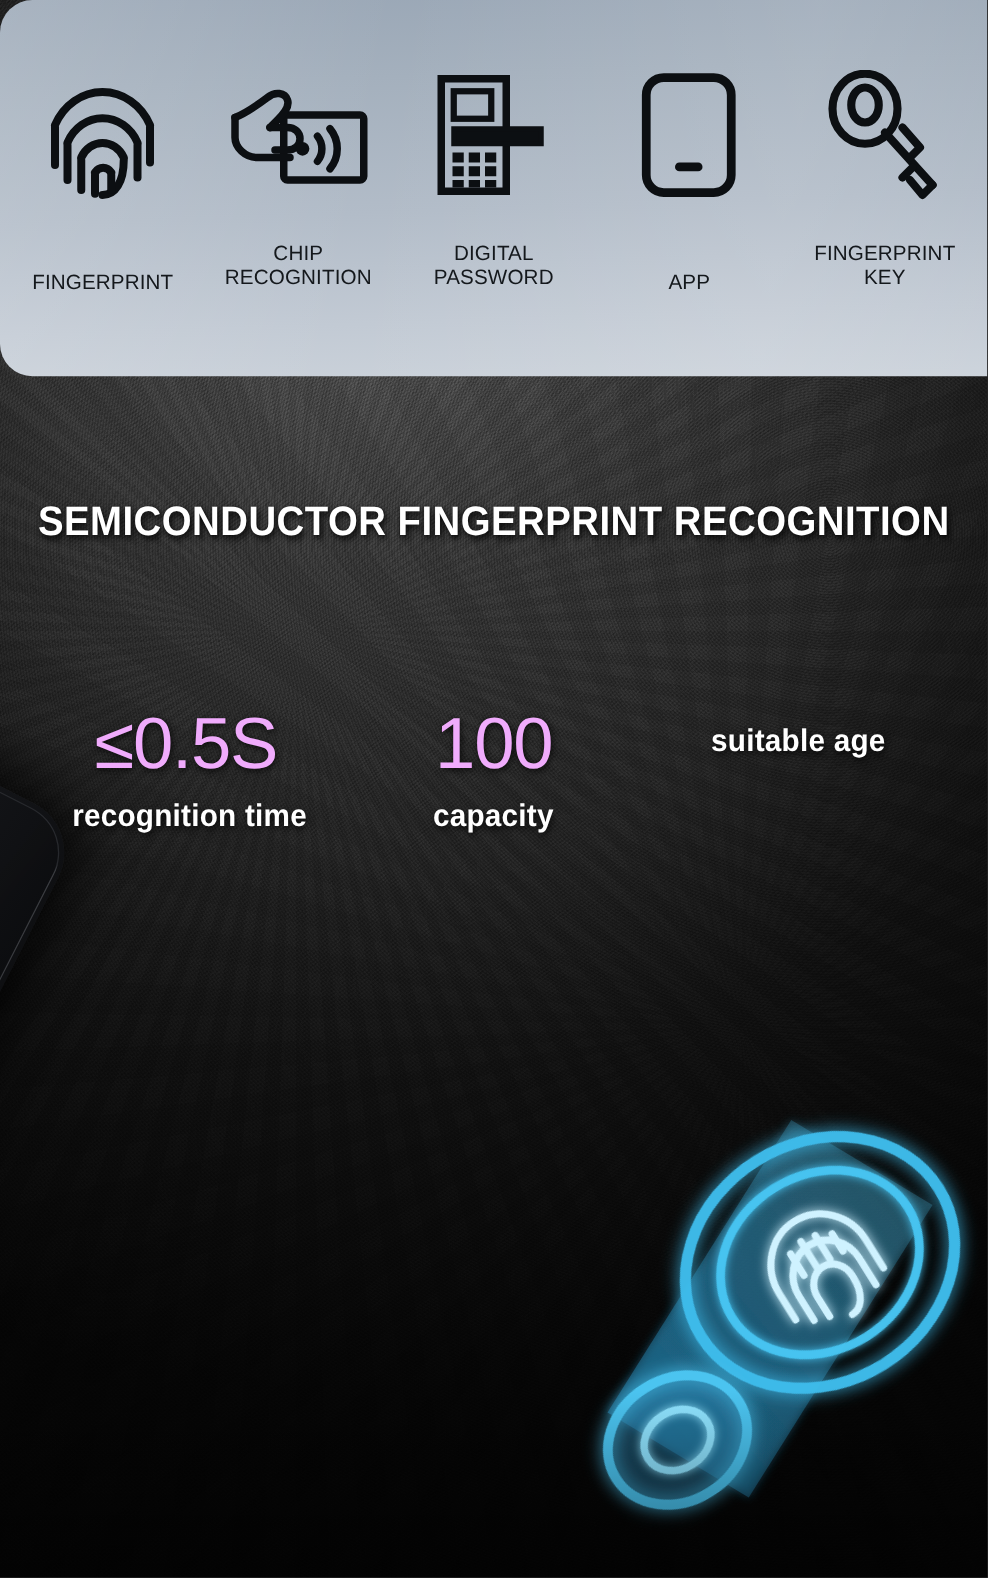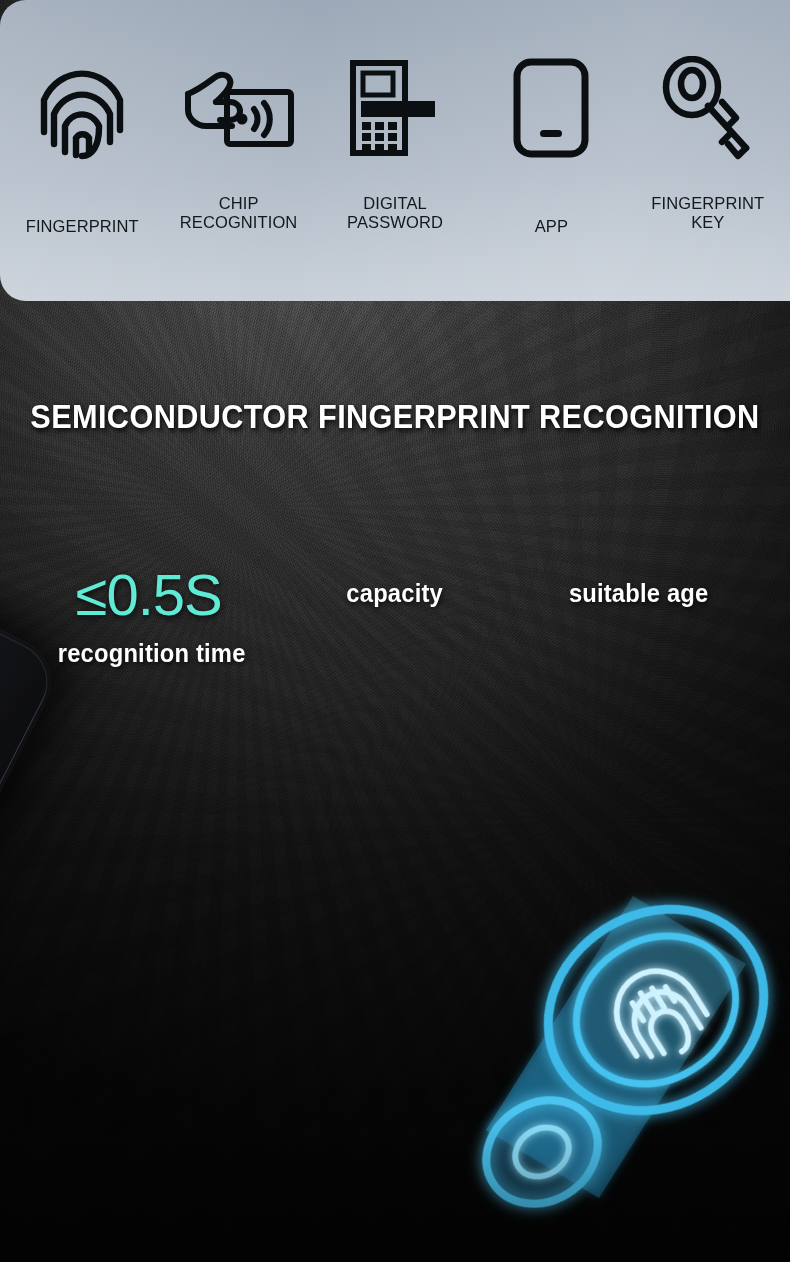--- a/index.html
+++ b/index.html
@@ -110,21 +110,21 @@
 
   
   .stats {
     position:absolute; left:30px; top:565px;
     width:730px;
     display:flex;
     z-index:4;
   }
   .stat { flex:1 1 0; text-align:center; }
   .stat-value {
-    color:#5eead4;
+    color:#f0abfc;
     font-family:"Liberation Sans Narrow","Liberation Sans", sans-serif;
     font-size:58px;
     line-height:60px;
     font-weight:400;
     letter-spacing:-1px;
     text-shadow:1px 2px 6px rgba(0,0,0,.8);
   }
   .stat-label {
     margin-top:14px;
     color:#ffffff;
@@ -255,20 +255,21 @@
   </div>
 
   <div class="headline">SEMICONDUCTOR FINGERPRINT RECOGNITION</div>
 
   <div class="stats">
     <div class="stat s-time">
       <div class="stat-value">≤0.5S</div>
       <div class="stat-label">recognition time</div>
     </div>
     <div class="stat s-cap">
+      <div class="stat-value">100</div>
       <div class="stat-label">capacity</div>
     </div>
     <div class="stat s-age">
       <div class="stat-label">suitable age</div>
     </div>
   </div>
 
   <div class="banner">
     <div class="banner-sheen"></div>
 

